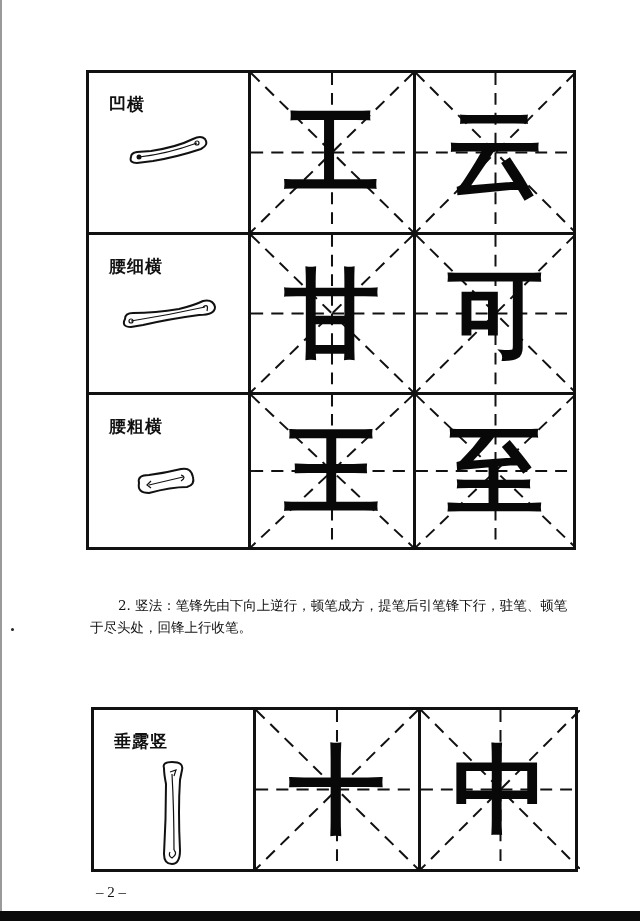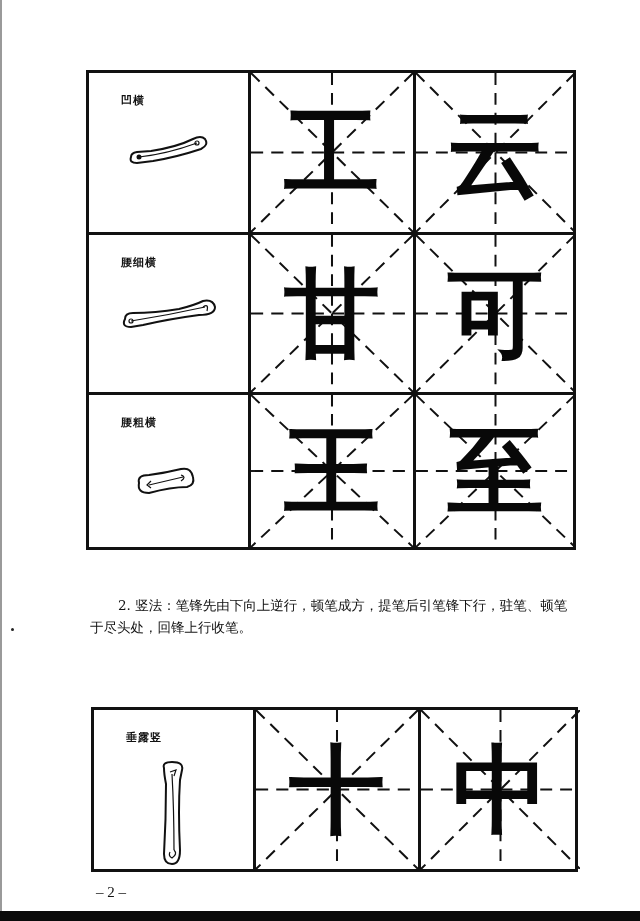--- a/index.html
+++ b/index.html
@@ -49,22 +49,22 @@
     .stroke-row + .stroke-row { border-top: 3px solid #111; }
     .label-cell {
       position: absolute;
       left: 0; top: 0;
       width: 162px; height: 100%;
       border-right: 3px solid #111;
       box-sizing: border-box;
     }
     .stroke-name {
       position: absolute;
-      left: 32px; top: 20px;
-      font-size: 11px;
+      left: 20px; top: 20px;
+      font-size: 17px;
       letter-spacing: 1px;
       font-weight: bold;
       font-family: "DejaVu Serif", serif;
     }
     .stroke-diagram {
       position: absolute;
     }
     .grid-cell {
       position: absolute;
       top: 0;

